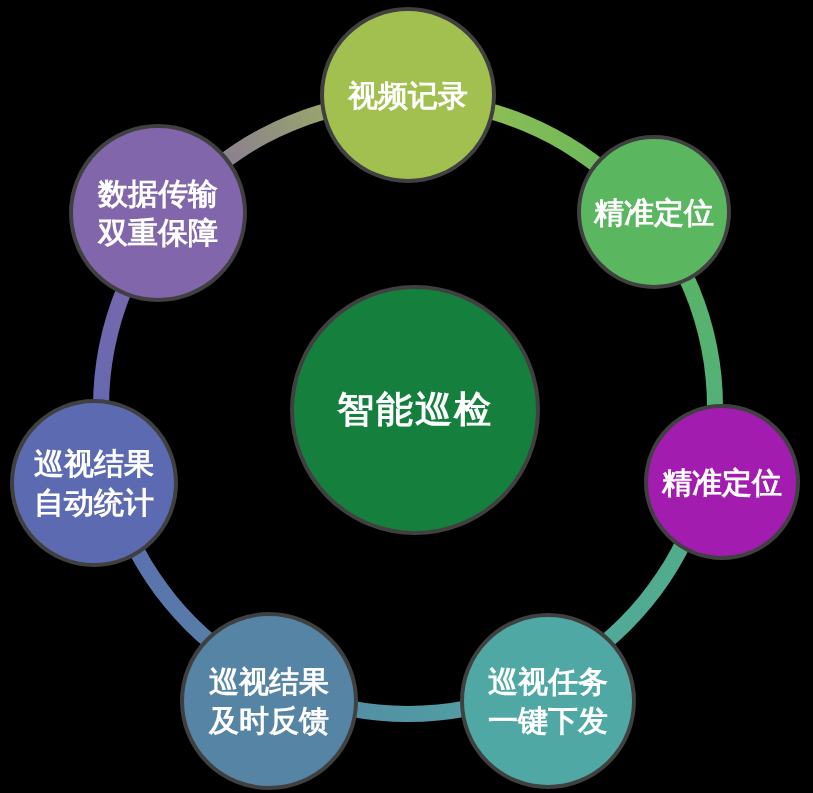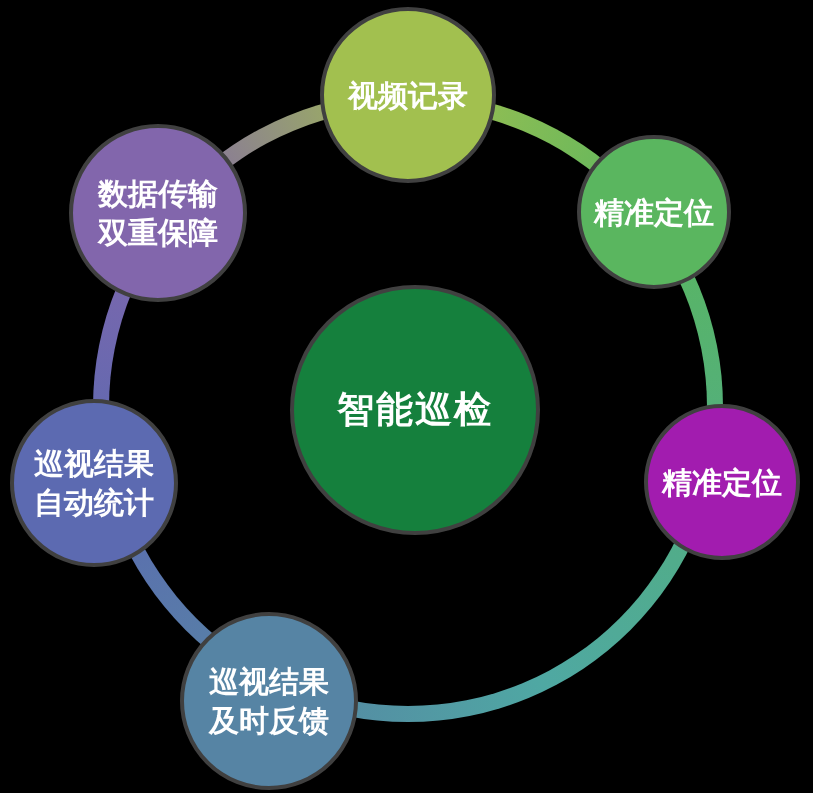--- a/index.html
+++ b/index.html
@@ -71,20 +71,24 @@
   </div>
 
   <div class="node node-1" style="background-color: rgb(90, 182, 95);">
     <span class="label">精准定位</span>
   </div>
 
   <div class="node node-2" style="background-color: #a21caf;">
     <span class="label">精准定位</span>
   </div>
 
+  <div class="node node-3" style="background-color: rgb(79, 168, 163);">
+    <span class="label">巡视任务
+一键下发</span>
+  </div>
 
   <div class="node node-4" style="background-color: rgb(86, 132, 164);">
     <span class="label">巡视结果
 及时反馈</span>
   </div>
 
   <div class="node node-5" style="background-color: rgb(92, 106, 177);">
     <span class="label">巡视结果
 自动统计</span>
   </div>

